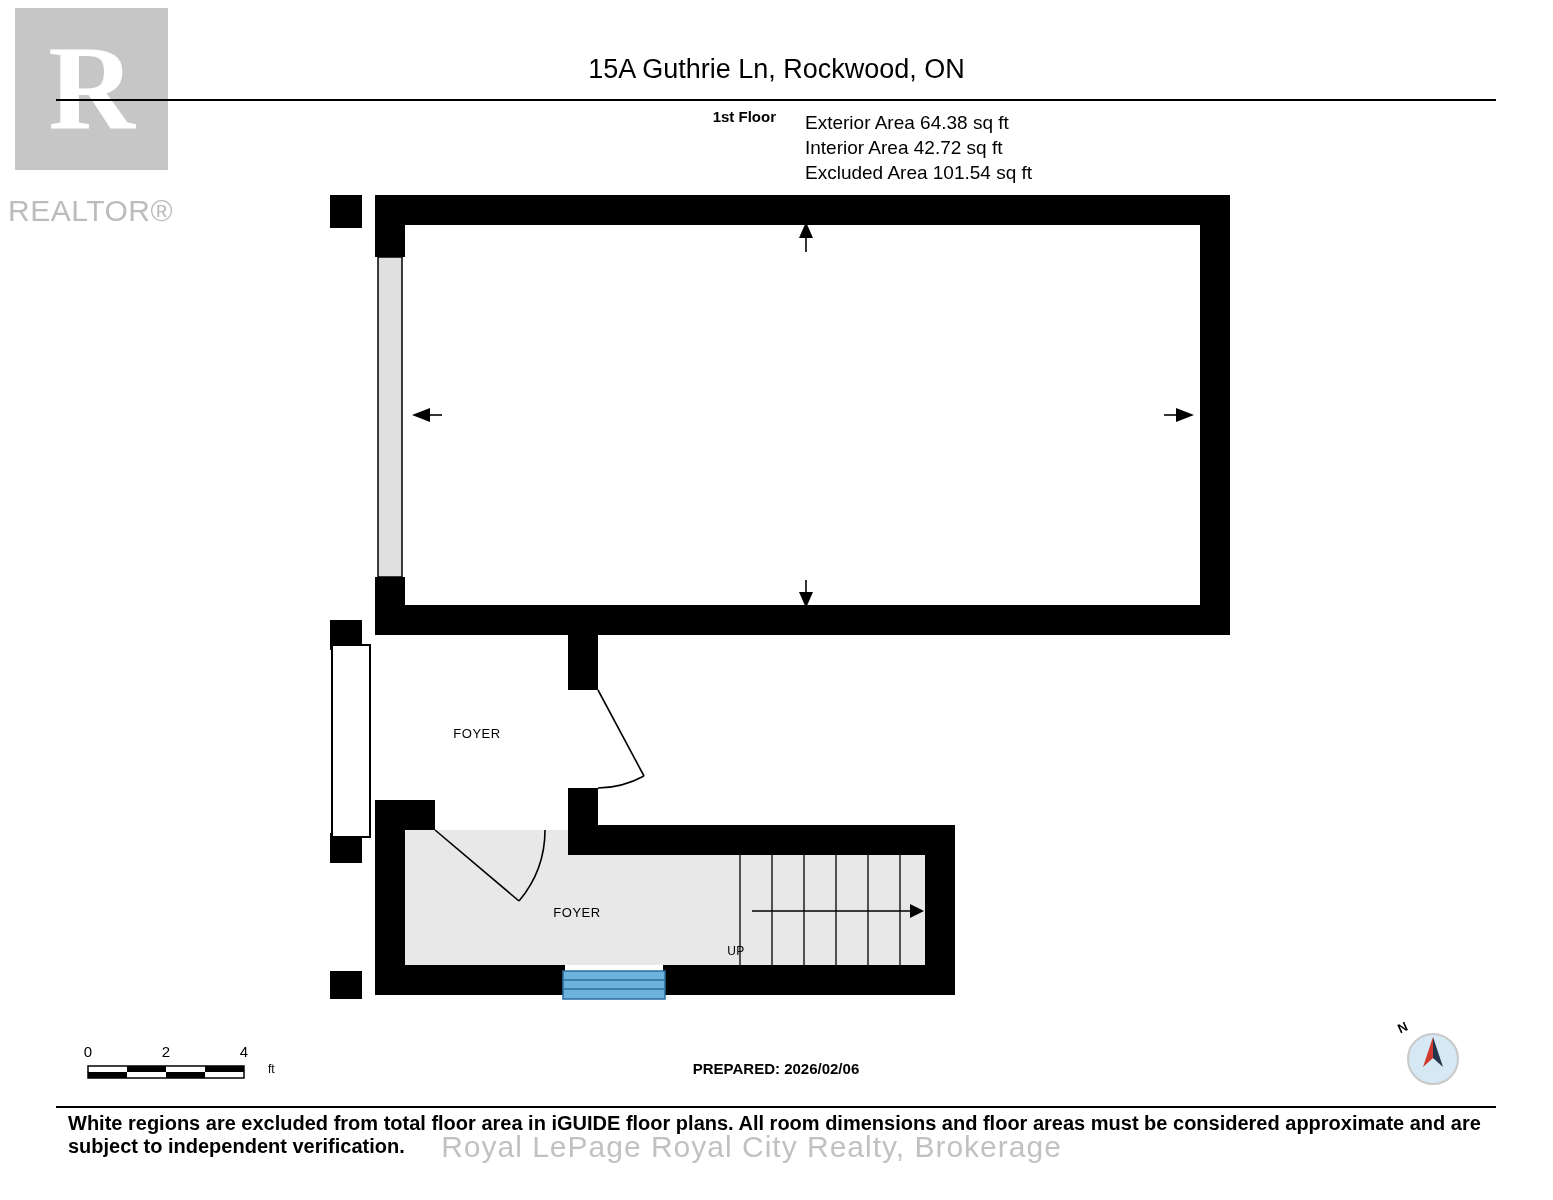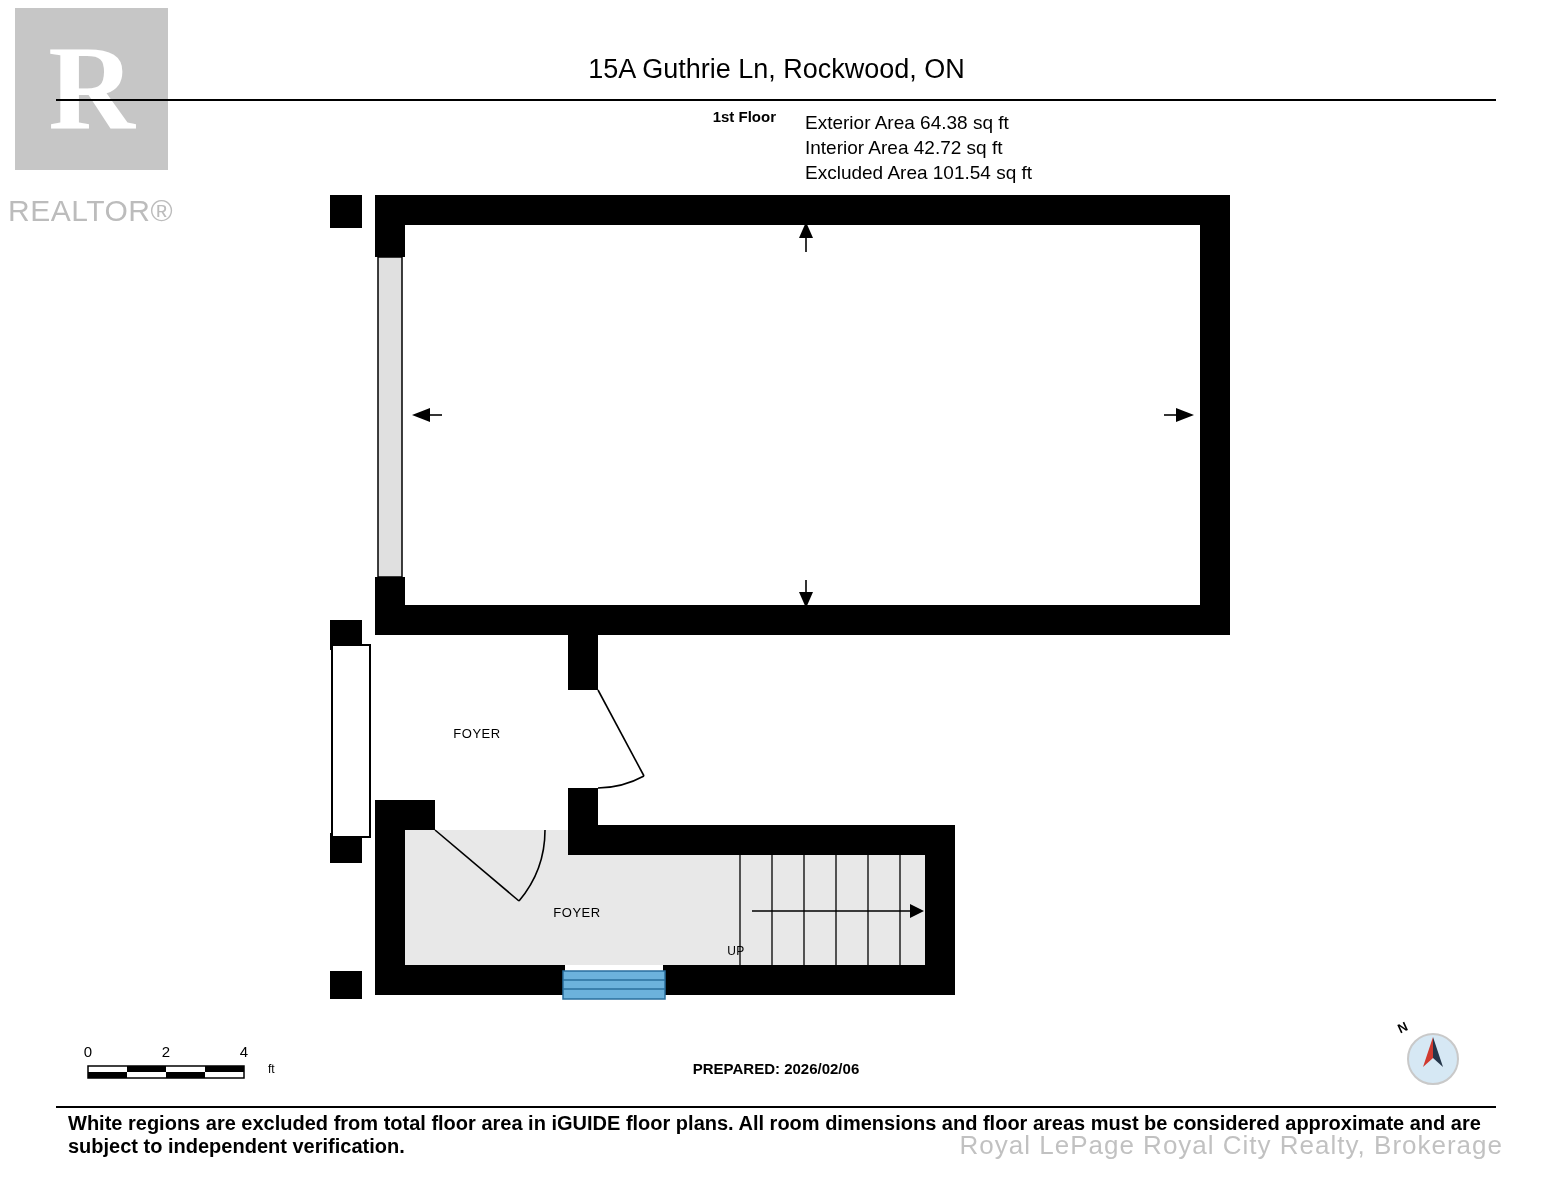--- a/index.html
+++ b/index.html
@@ -35,21 +35,21 @@
   .foyer-label{left:517px;top:905px;width:120px;}
   .up-label{left:723px;top:944px;width:26px;font-size:12px;}
 
   
   .tick{position:absolute;width:14px;text-align:center;font-size:15px;}
   .scale-unit{position:absolute;left:268px;top:1062px;font-size:12px;}
   .prepared{position:absolute;left:576px;top:1060px;width:400px;text-align:center;font-size:15px;font-weight:700;}
   .north-label{position:absolute;left:1398px;top:1020px;font-size:13px;font-weight:700;transform:rotate(-25deg);}
   .footer-rule{position:absolute;left:56px;top:1106px;width:1440px;height:2px;background:#000;}
   .disclaimer{position:absolute;left:68px;top:1112px;width:1420px;font-size:20px;font-weight:bold;}
-  .watermark{position:absolute;left:0;top:1130px;width:1503px;text-align:right;font-size:26px;
+  .watermark{position:absolute;left:0;top:1130px;width:1503px;text-align:center;font-size:30px;
              color:#8f8f8f;opacity:0.55;letter-spacing:1px;}
 </style>
 </head>
 <body>
 
 <div class="canvas">
 
   <div class="logo-box">
     <span>R</span>
   </div>

